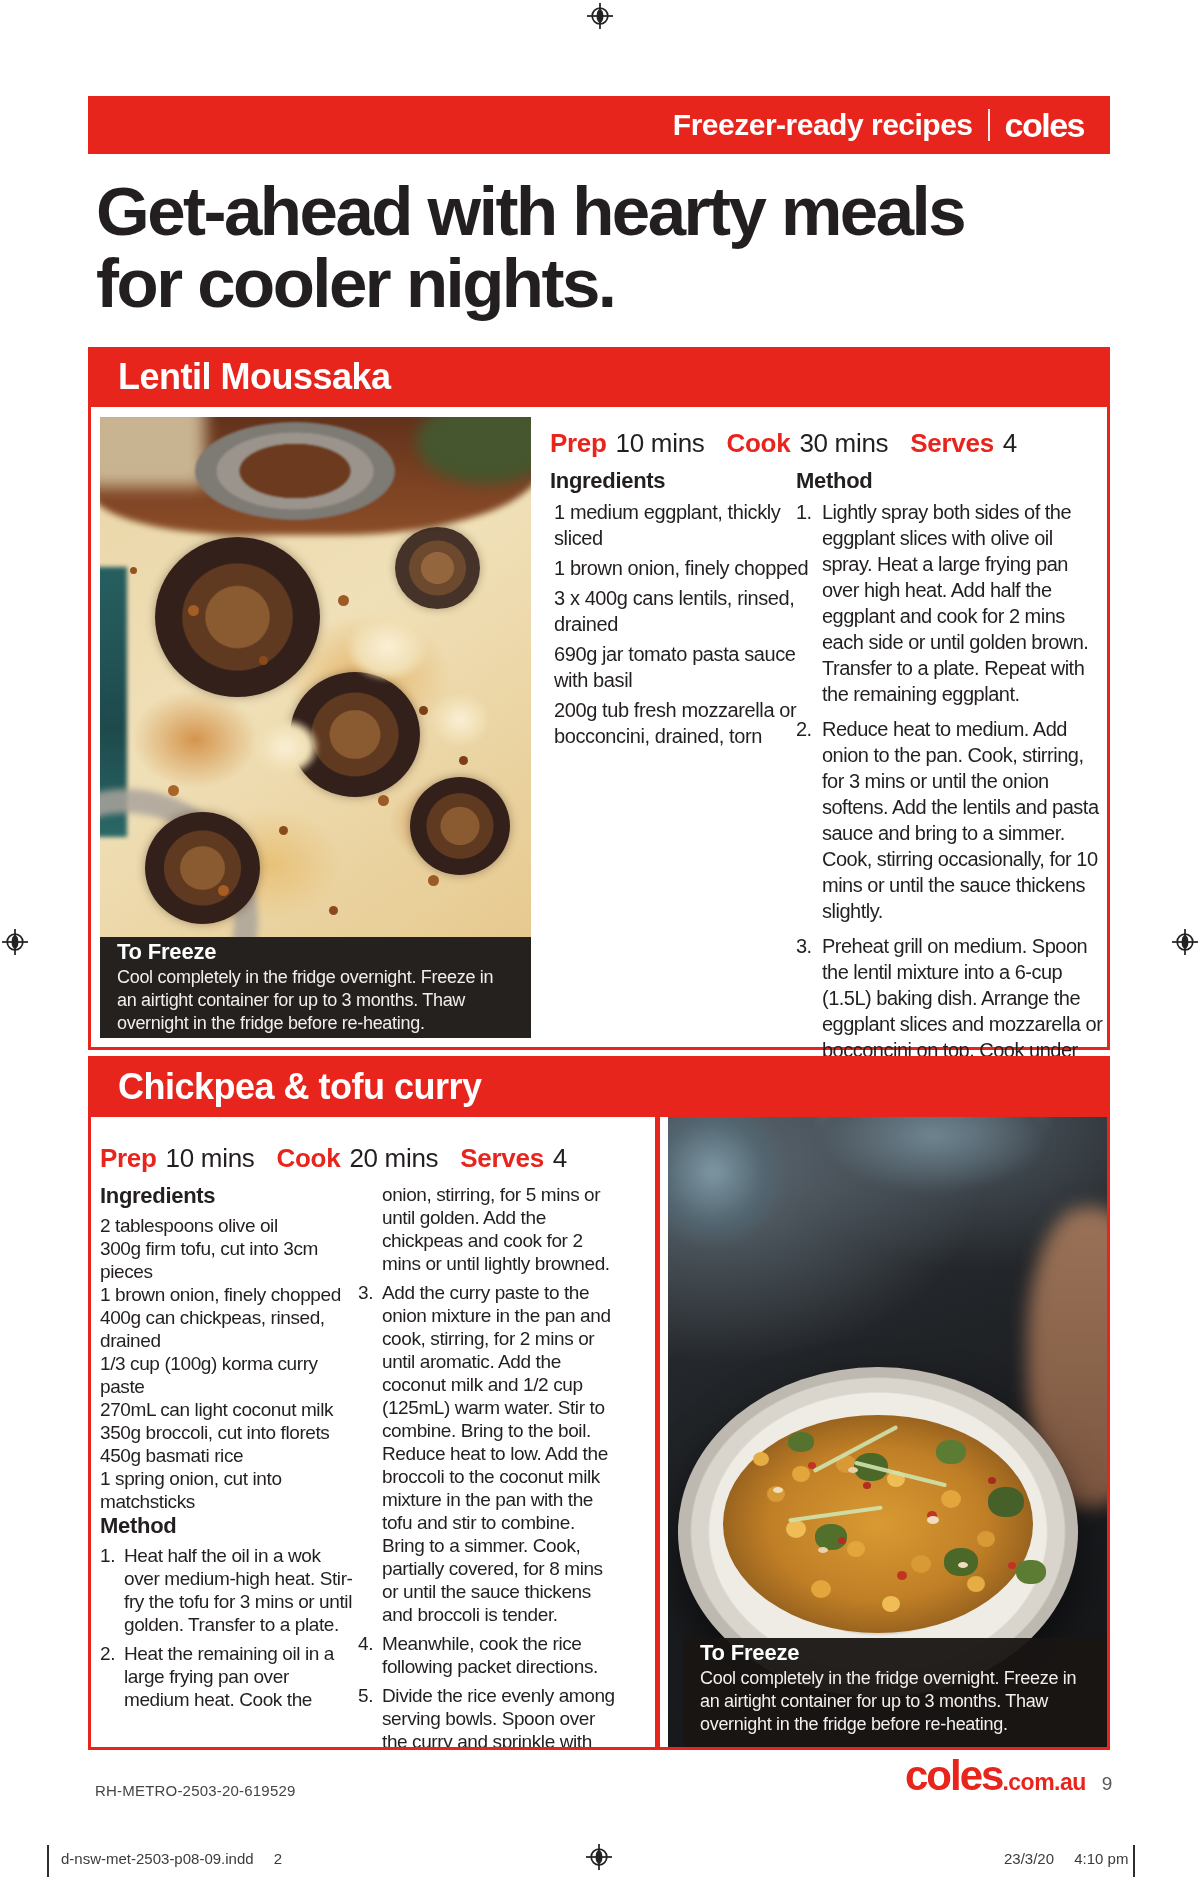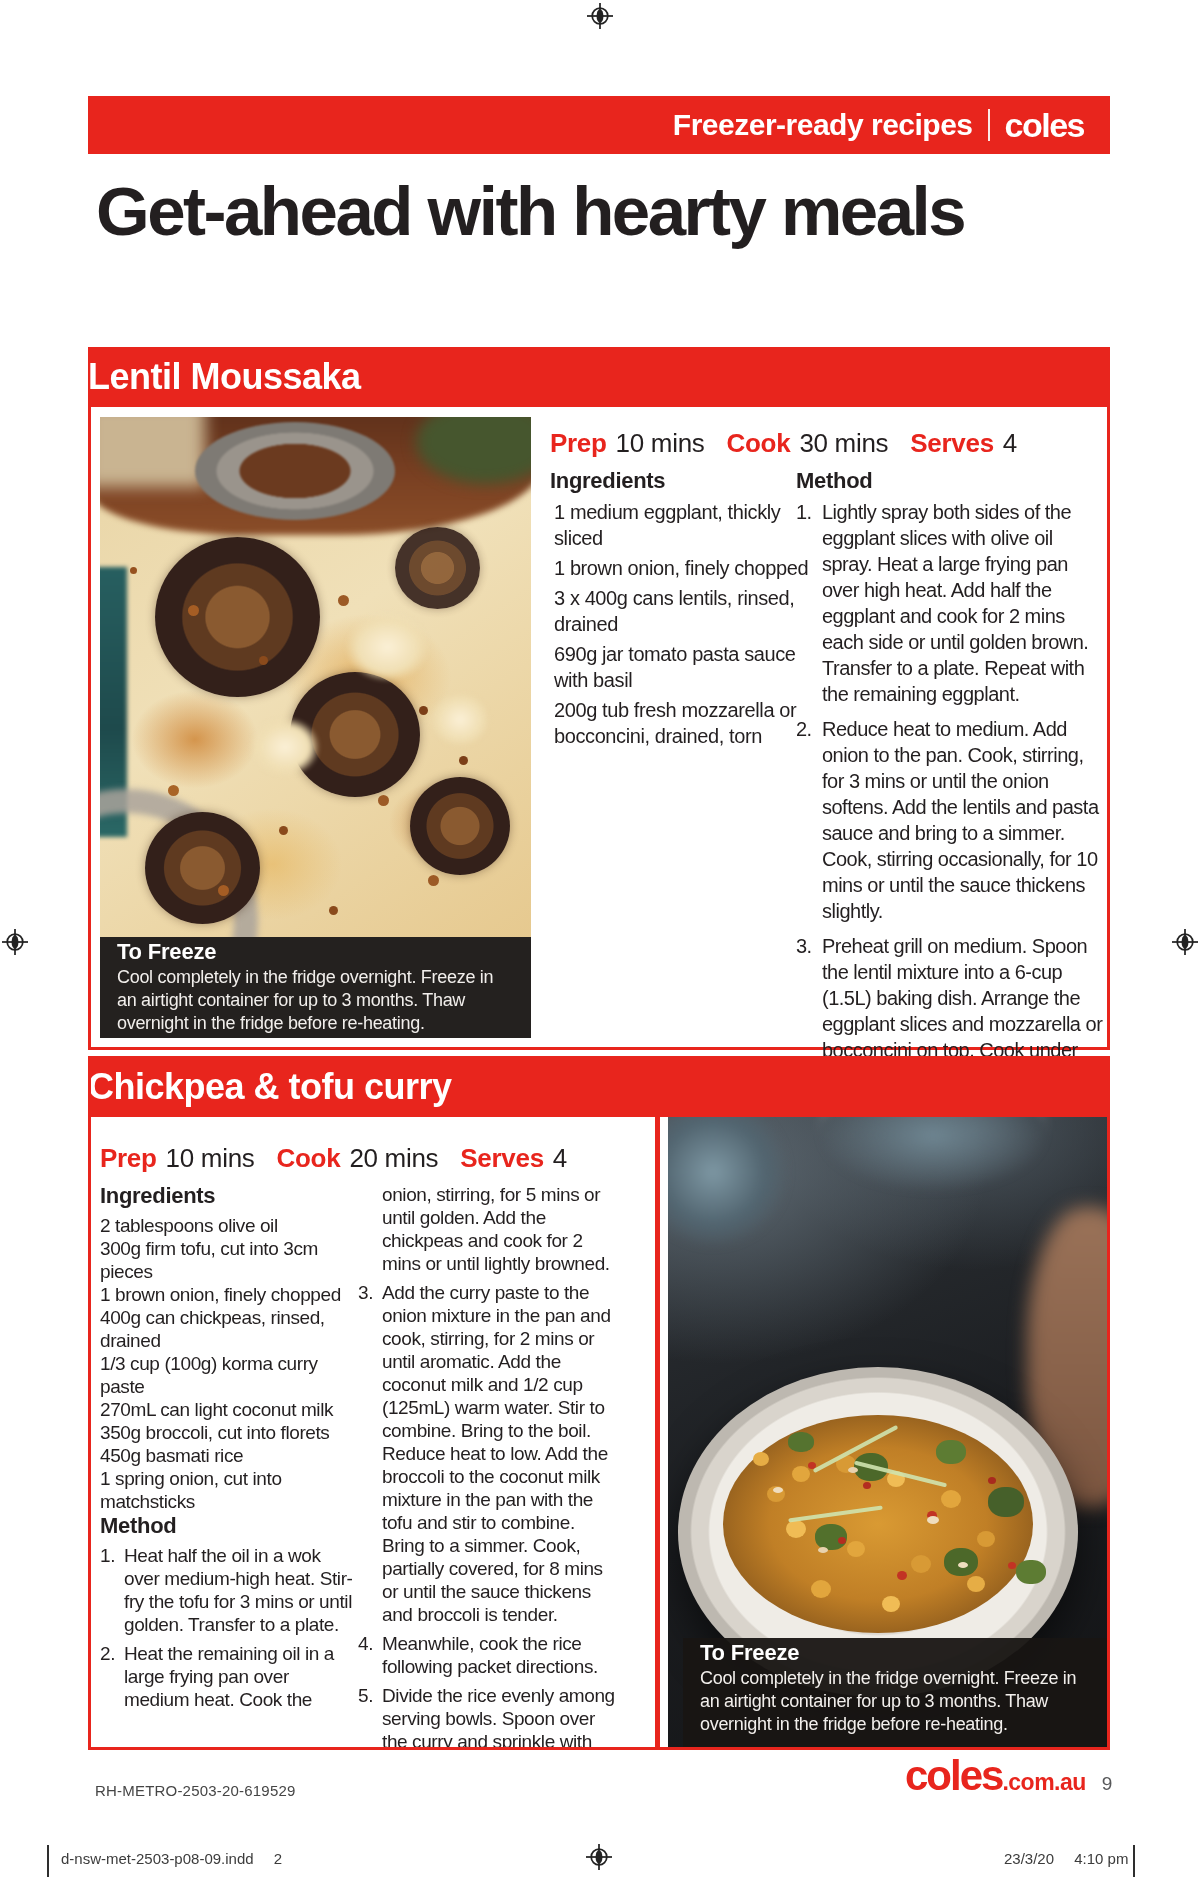--- a/index.html
+++ b/index.html
@@ -26,21 +26,21 @@
 
   .page-title{position:absolute;left:90px;top:170px;margin:6px;font-size:69px;line-height:72px;
     font-weight:700;letter-spacing:-2.5px;color:var(--ink)}
 
   
   .card{position:absolute;box-sizing:border-box;border:3px solid var(--red);background:#fff}
   .card-a{left:88px;top:347px;width:1022px;height:703px}
   .card-b{left:88px;top:1056px;width:1022px;height:694px;overflow:hidden}
   .card-band{position:absolute;left:-3px;top:-3px;width:1022px;height:60px;background:var(--red);
     color:#fff;font-weight:700;font-size:36px;letter-spacing:-0.5px;display:flex;align-items:center;
-    box-sizing:border-box;z-index:4}
+    padding-left:30px;box-sizing:border-box;z-index:4}
   .card-b .card-band{height:61px}
 
   .prep{position:absolute;display:flex;align-items:baseline;font-size:26px;letter-spacing:-0.3px;white-space:nowrap}
   .prep .lab{color:var(--red);font-weight:700;margin-right:9px}
   .prep .val{margin-right:22px;color:var(--ink)}
   .prep .val:last-child{margin-right:0}
 
   .col{position:absolute}
   .col h3{font-size:22px;font-weight:700;margin:0 0 5px;letter-spacing:-0.3px;color:var(--ink)}
   .card-a .ing{font-size:20px;line-height:26px;letter-spacing:-0.4px;margin:4px;color:var(--ink)}
@@ -178,21 +178,21 @@
     </span>
   <span class="tick l"></span>
   <span class="tick r"></span>
 
   <div class="header-band">
     <span class="header-tag">Freezer-ready recipes</span>
     <span class="header-divider"></span>
     <span class="header-brand">coles</span>
   </div>
 
-  <h1 class="page-title"><span>Get-ahead with hearty meals</span><br></h1>
+  <h1 class="page-title"><span>Get-ahead with hearty meals</span><br><span>for cooler nights.</span></h1>
 
   <section class="card card-a">
     <div class="card-band">
       <span>Lentil Moussaka</span>
     </div>
 
     <div class="photo lentil-photo">
       <div class="lp-gold"></div>
       <div class="lp-lentils"></div>
       <div class="lp-wood"></div>

